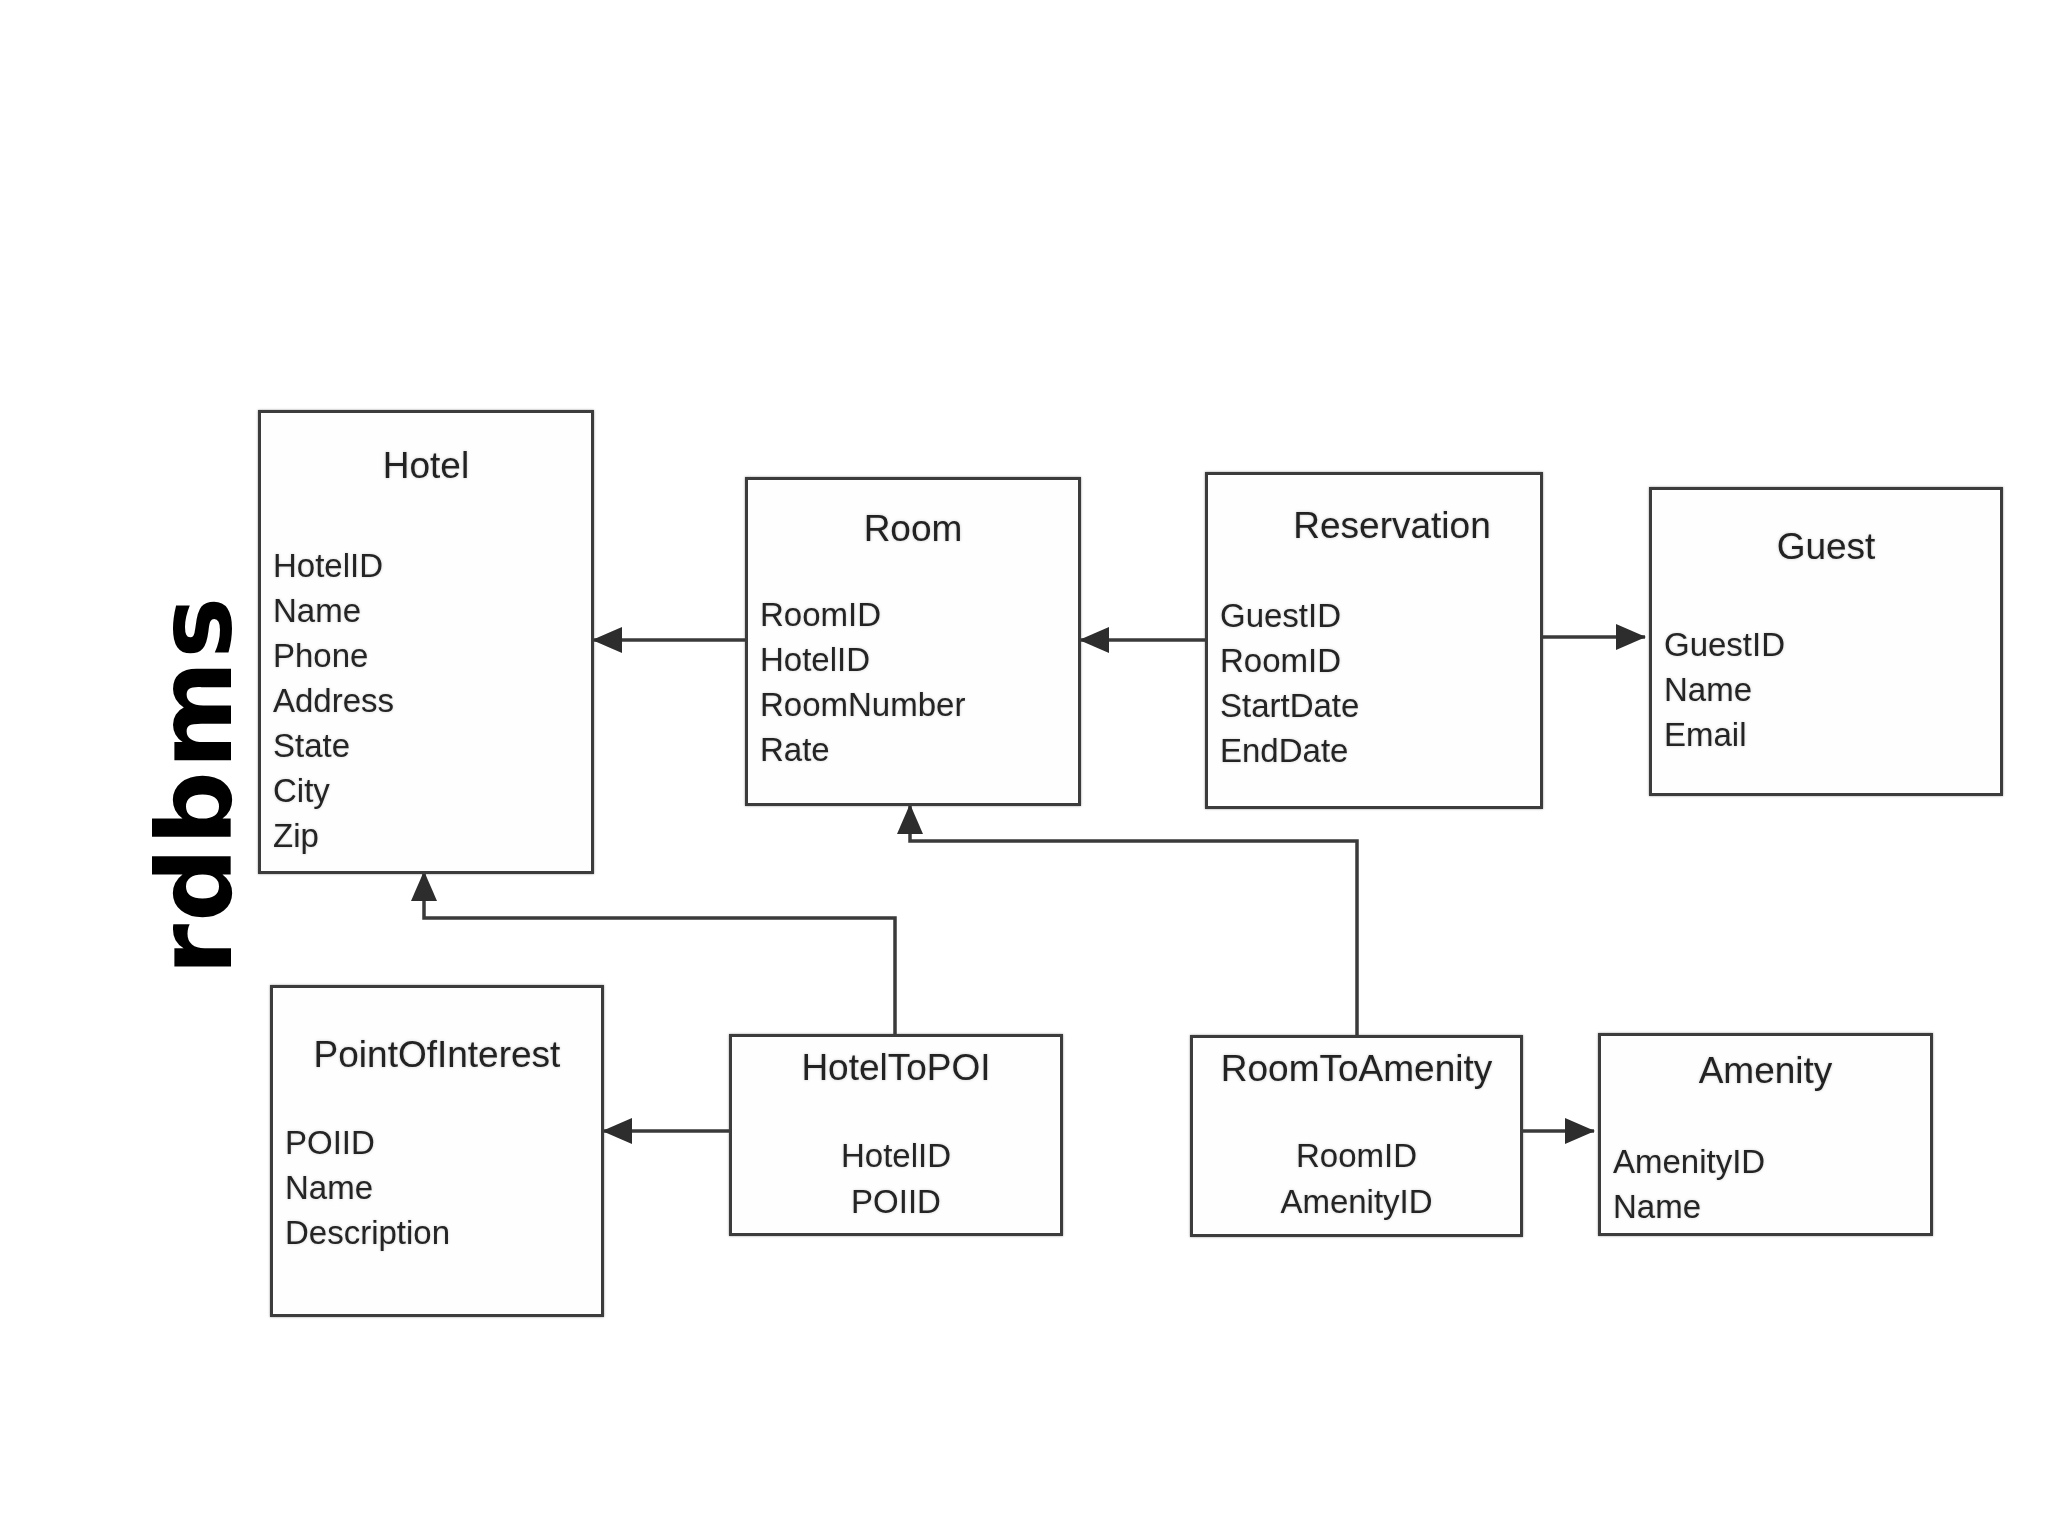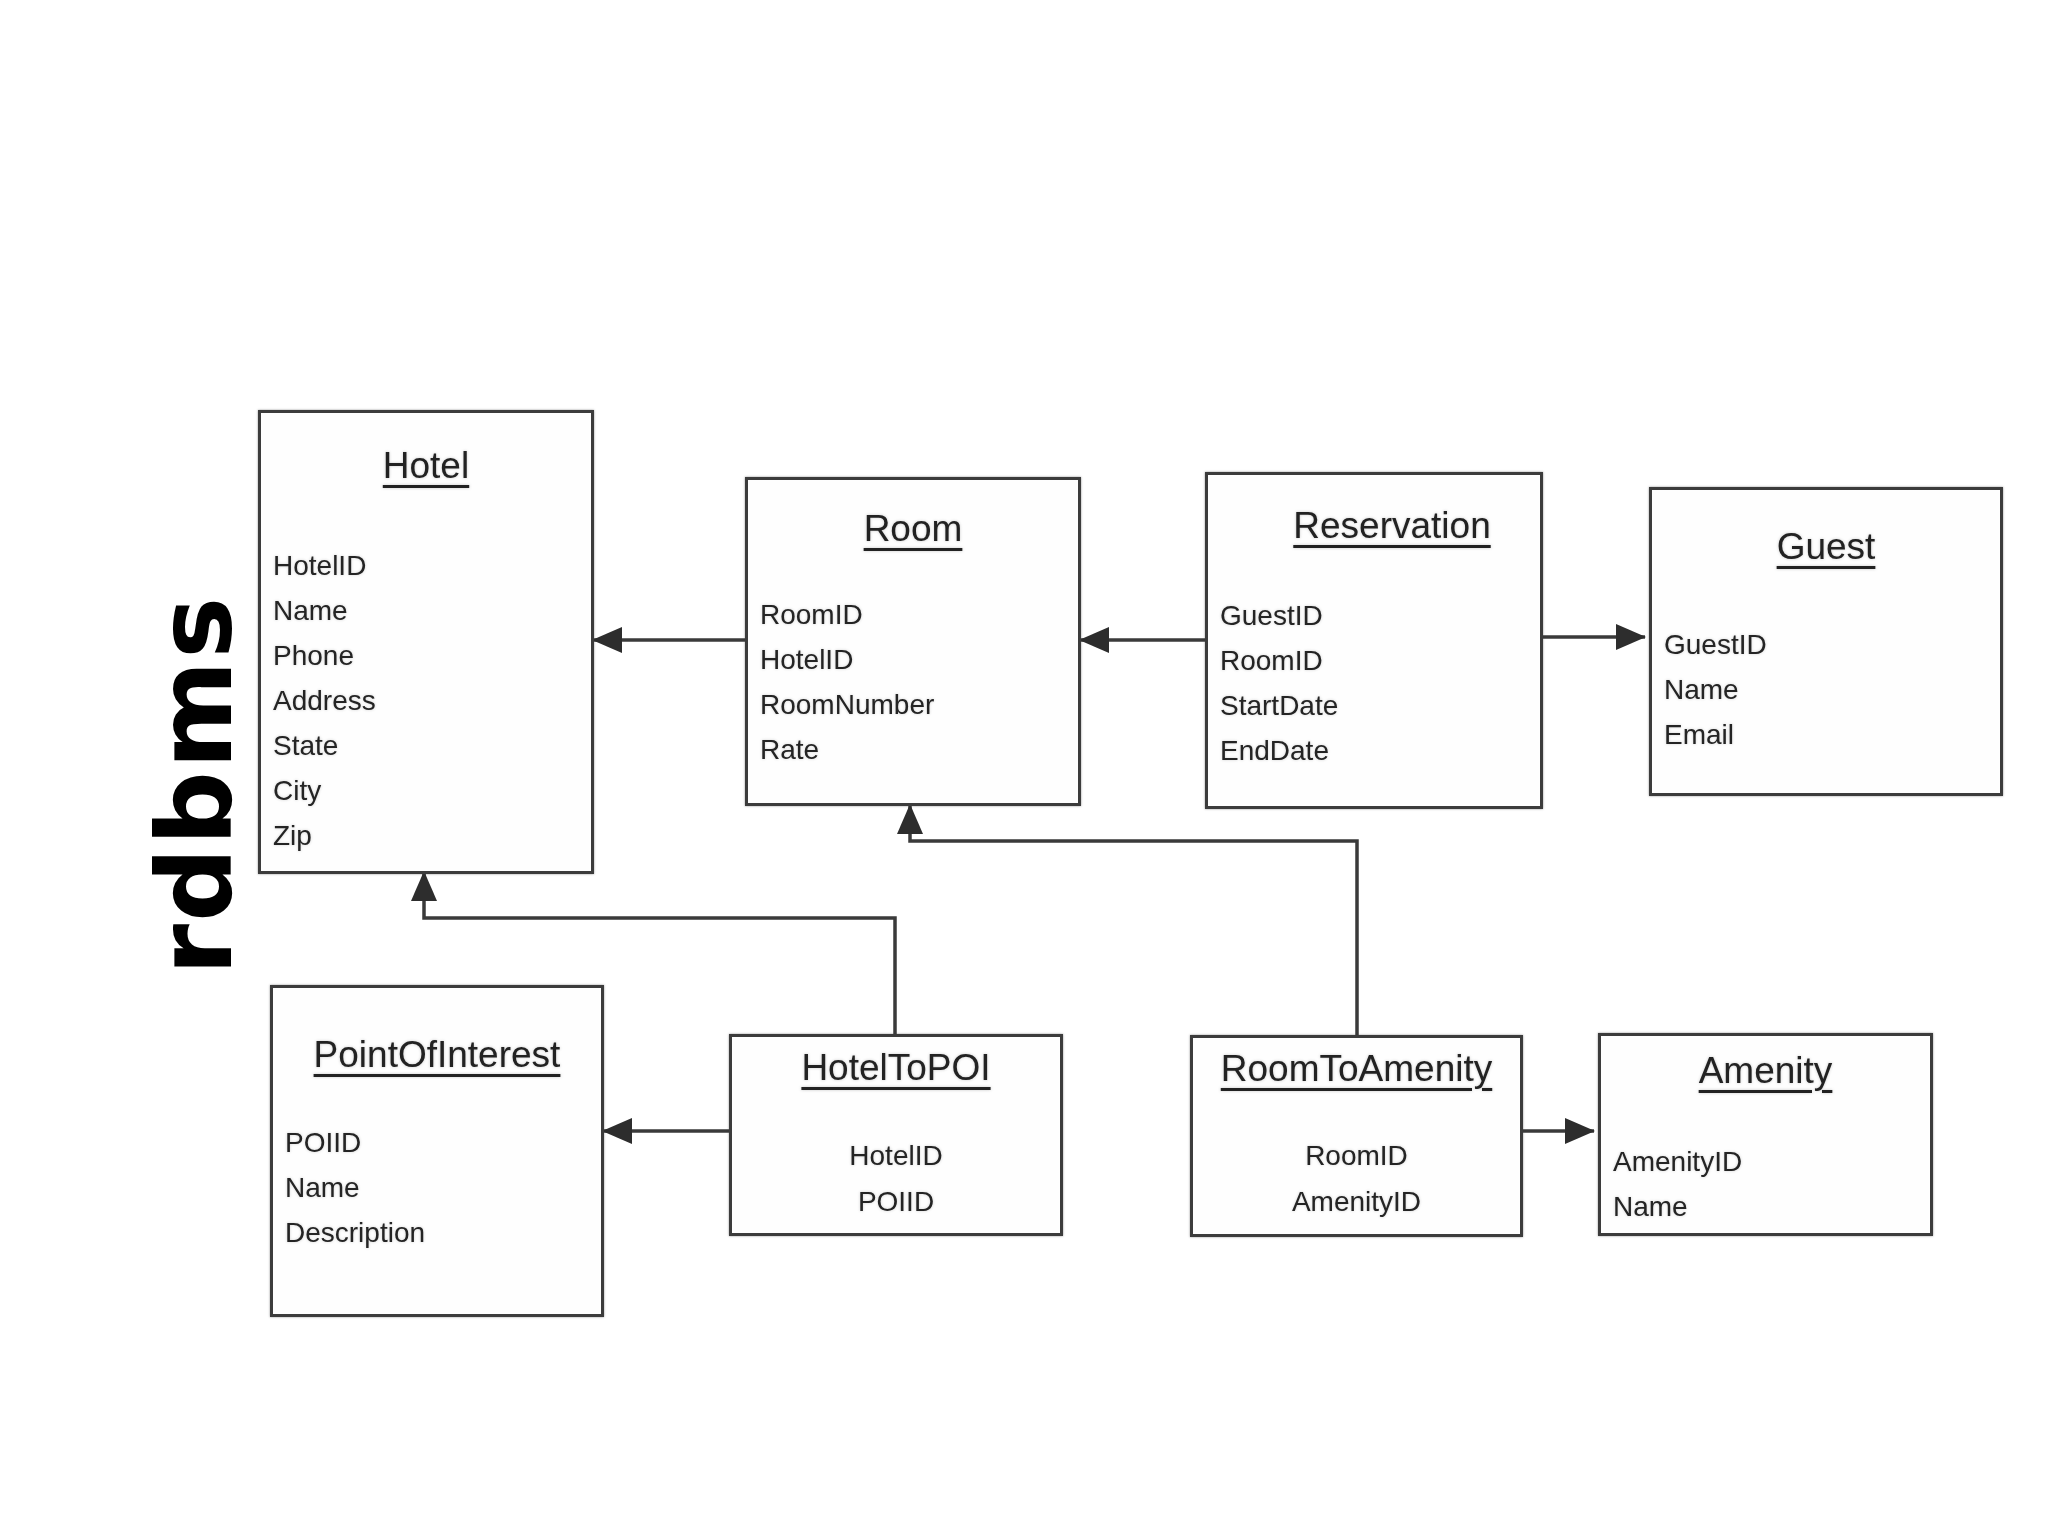--- a/index.html
+++ b/index.html
@@ -39,29 +39,28 @@
   .entity-title {
     position: absolute;
     left: 0;
     right: 0;
     text-align: center;
     font-size: 37px;
     color: #222222;
     text-shadow: 0 0 3px rgba(40,40,40,0.25);
   }
   .entity-title .u {
-    text-decoration: underline;
     text-decoration-thickness: 3px;
     text-underline-offset: 7px;
   }
   .entity-fields {
     position: absolute;
     left: 12px;
     right: 12px;
-    font-size: 28px;
+    font-size: 33px;
     line-height: 45px;
     color: #242424;
     text-shadow: 0 0 3px rgba(40,40,40,0.22);
   }
   .entity-fields.centered {
     text-align: center;
     line-height: 46px;
   }
   
   .e-hotel          { left: 258px;  top: 410px;  width: 330px; height: 458px; }

